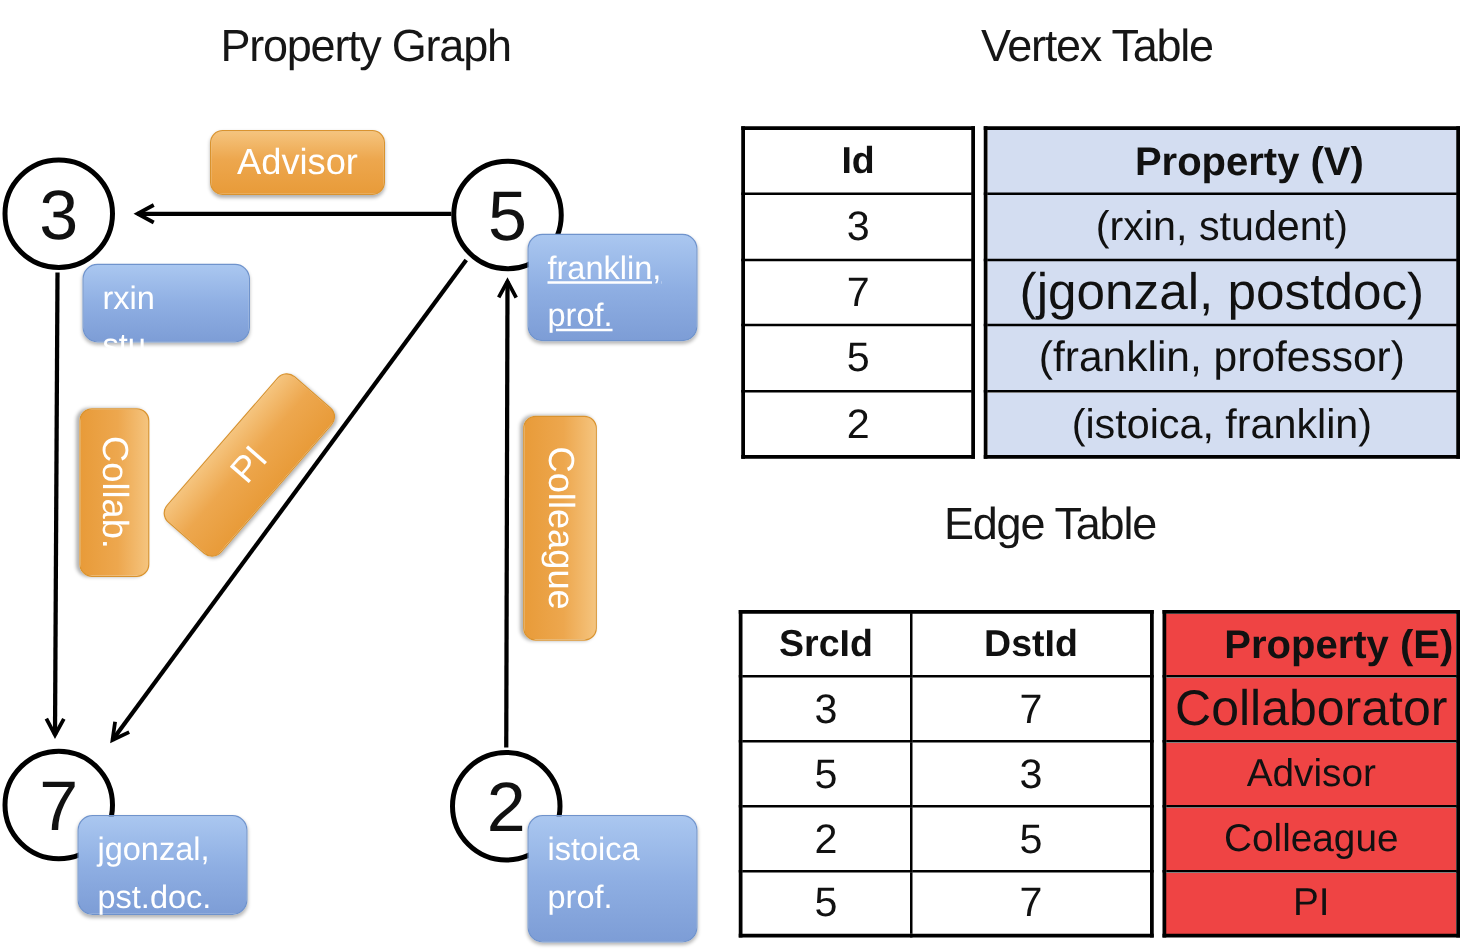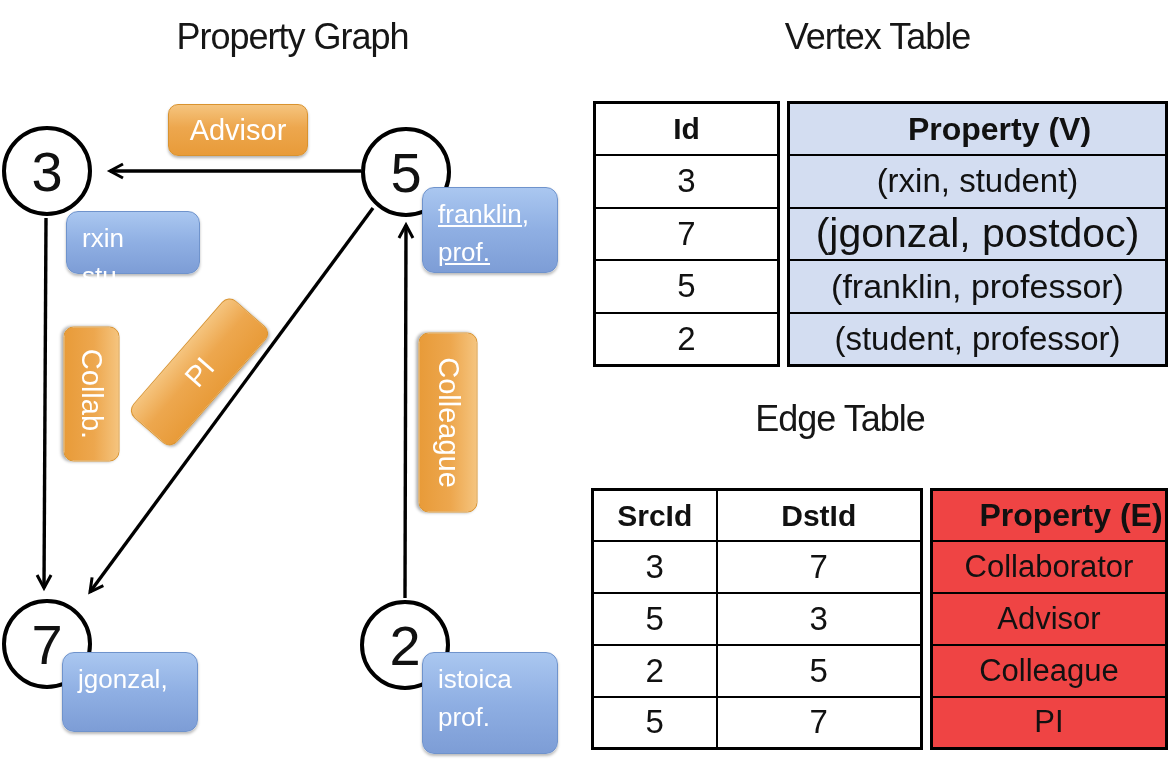--- a/index.html
+++ b/index.html
@@ -72,20 +72,21 @@
 <div class="node-prop" style="left:66px; top:187px; width:134px; height:63px;margin-top:24px;">
   <div>rxin</div>
   <div>stu.</div>
 </div>
 <div class="node-prop" style="left:422px; top:187px; width:136px; height:86px;text-decoration:underline;">
   <div>franklin,</div>
   <div>prof.</div>
 </div>
 <div class="node-prop" style="left:62px; top:652px; width:136px; height:80px;">
   <div>jgonzal,</div>
+  <div>pst.doc.</div>
 </div>
 <div class="node-prop" style="left:422px; top:652px; width:136px; height:102px;">
   <div>istoica</div>
   <div>prof.</div>
 </div>
 
 <table class="tbl vtx" style="left:593px; top:101px; width:187px;">
   <tbody>
       <tr>
     <th>Id</th>
@@ -113,29 +114,29 @@
   <tr>
     <td style="font-size:33px;">(rxin, student)</td>
       </tr>
   <tr>
     <td style="font-size:41px;">(jgonzal, postdoc)</td>
       </tr>
   <tr>
     <td style="font-size:34px;">(franklin, professor)</td>
       </tr>
   <tr>
-    <td style="font-size:33px;">(student, professor)</td>
+    <td style="font-size:33px;">(istoica, franklin)</td>
       </tr>
 </tbody>
   </table>
 
 <table class="tbl edg" style="left:591px; top:488px; width:332px;">
   <tbody>
       <tr>
-    <th style="width:124px;">SrcId</th>
+    <th style="width:136px;">SrcId</th>
     <th>DstId</th>
       </tr>
   <tr>
     <td>3</td>
     <td>7</td>
       </tr>
   <tr>
     <td>5</td>
     <td>3</td>
       </tr>
@@ -149,21 +150,21 @@
       </tr>
 </tbody>
   </table>
 
 <table class="tbl edg tan-col" style="left:930px; top:488px; width:238px;">
   <tbody>
       <tr>
     <th class="hdr-big">Property (E)</th>
       </tr>
   <tr>
-    <td style="font-size:31px;">Collaborator</td>
+    <td style="font-size:40px;">Collaborator</td>
       </tr>
   <tr>
     <td style="font-size:31px;">Advisor</td>
       </tr>
   <tr>
     <td style="font-size:31px;">Colleague</td>
       </tr>
   <tr>
     <td style="font-size:31px;">PI</td>
       </tr>

